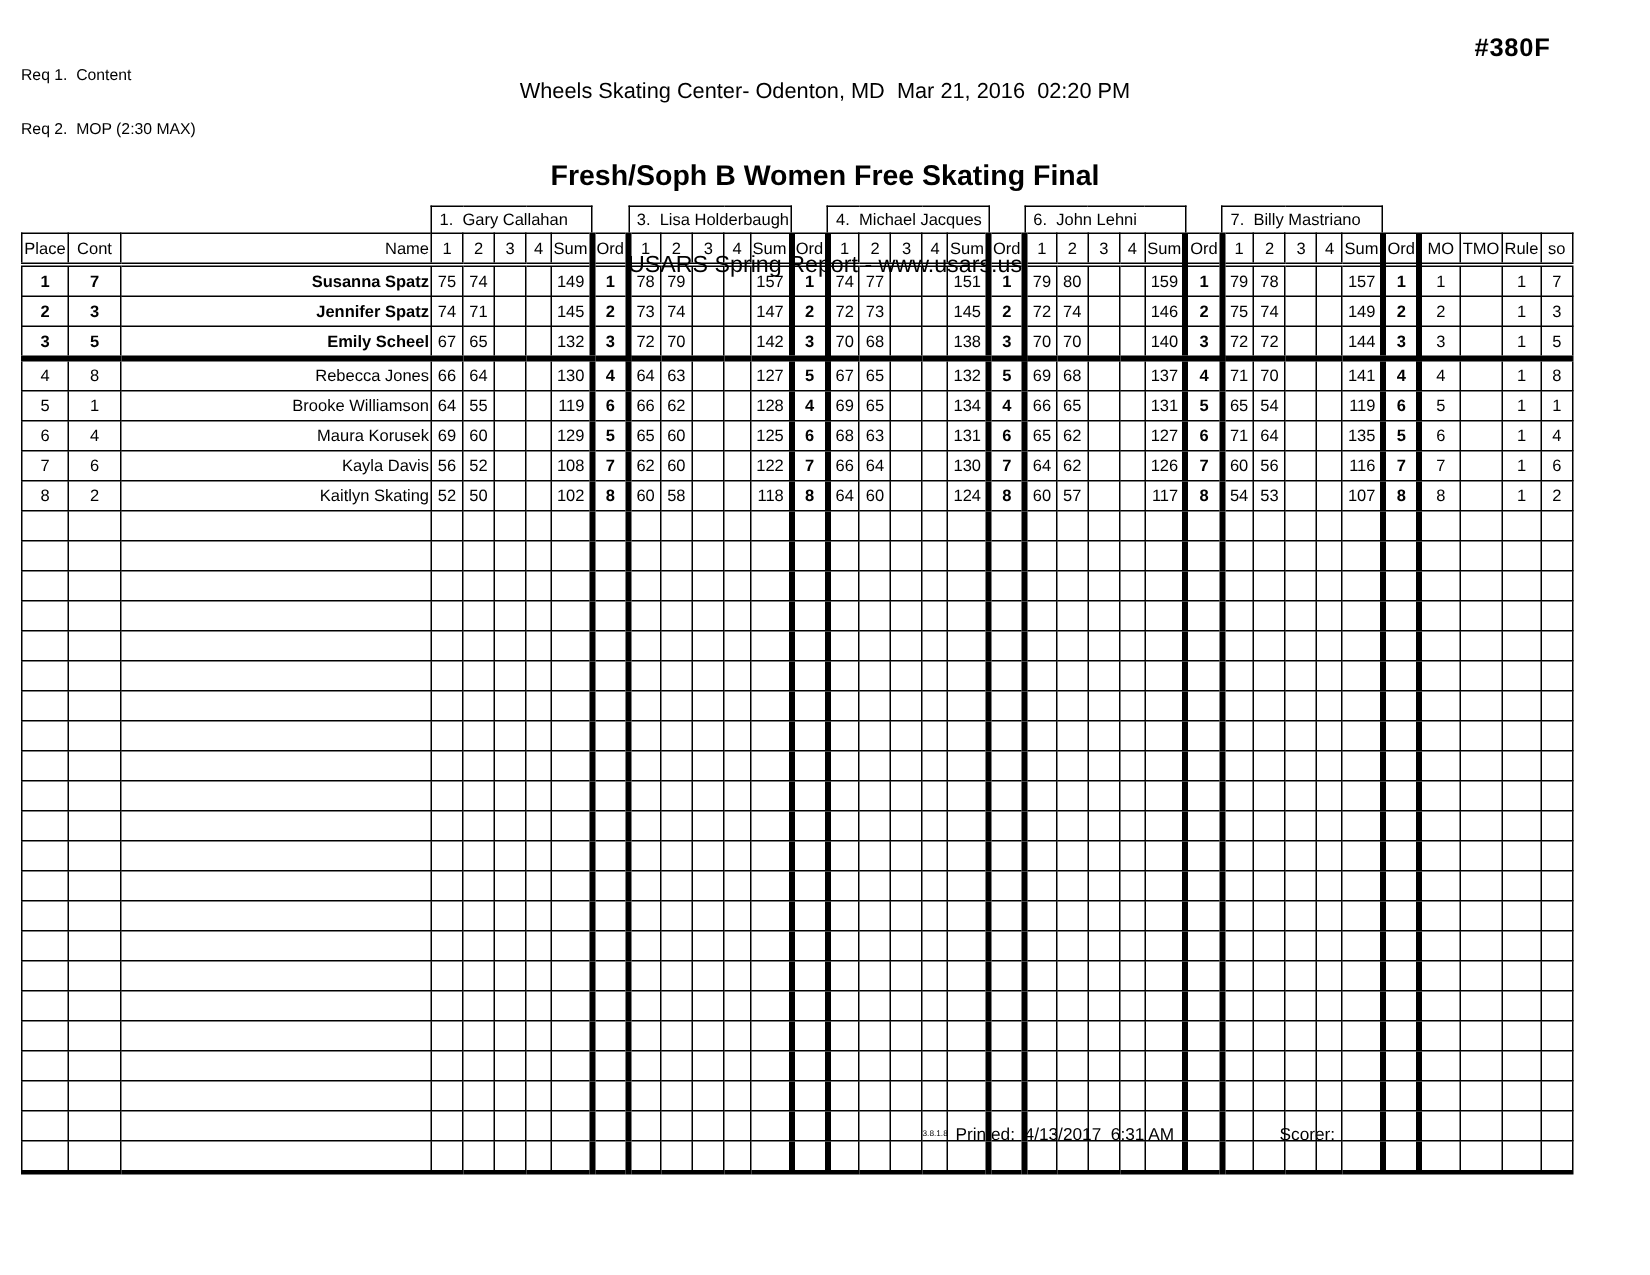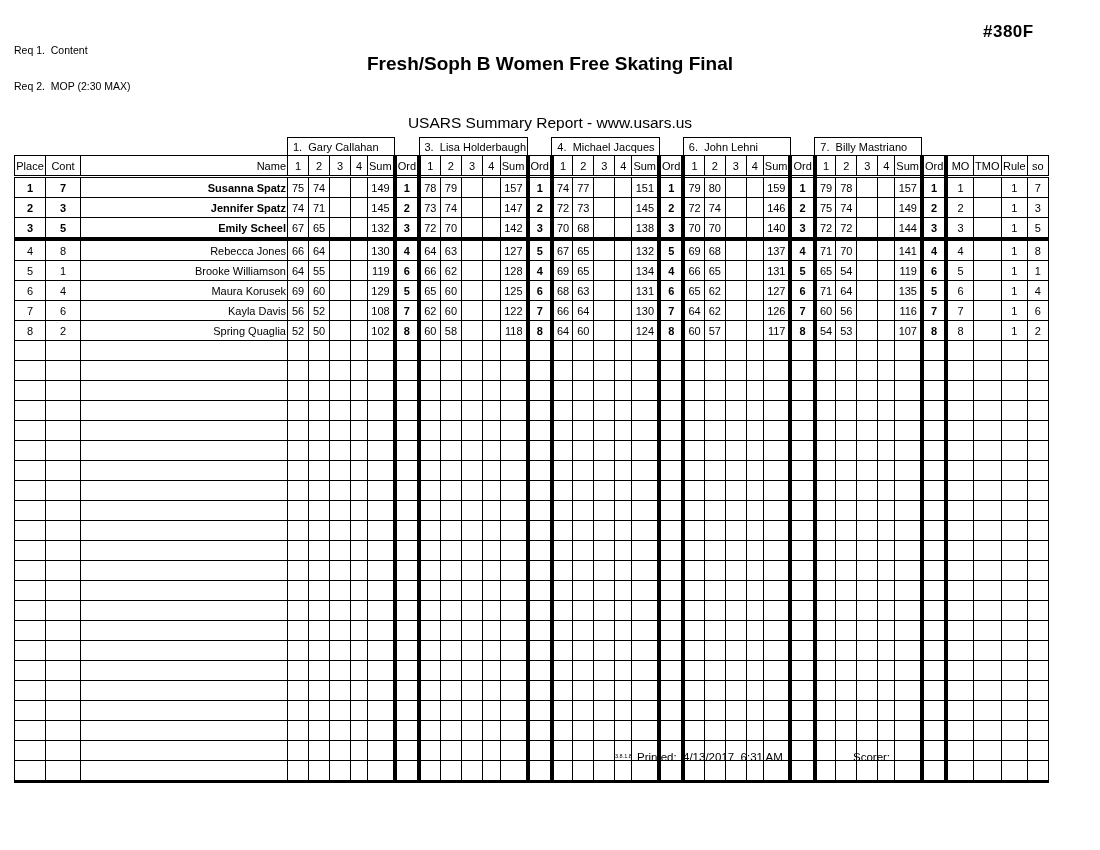--- a/index.html
+++ b/index.html
@@ -32,22 +32,23 @@
 </style>
 </head>
 <body>
 
 <div class="req" data-name="requirements-block">
   <div data-name="req-line-1">Req 1.  Content</div>
   <div data-name="req-line-2">Req 2.  MOP (2:30 MAX)</div>
 </div>
 
 <div class="titles" data-name="report-header">
+  <div class="subtitle" data-name="venue-date-line">Wheels Skating Center- Odenton, MD  Mar 21, 2016  02:20 PM</div>
   <div class="event" data-name="event-title">Fresh/Soph B Women Free Skating Final</div>
-  <div class="report" data-name="report-title">USARS Summary Report - www.usars.us</div>
+  <div class="report" data-name="report-title">USARS Spring Report - www.usars.us</div>
 </div>
 
 <div class="evtnum" data-name="event-number">#380F</div>
 
 <table data-name="results-table">
   <colgroup data-name="results-colgroup">
       <col style="width: 31px;">
       <col style="width: 35px;">
       <col style="width: 207px;">
       <col style="width: 21px;">
@@ -410,21 +411,21 @@
         <td class="r" data-name="sum-cell">116</td>
         <td class="ordcol b" data-name="ord-cell">7</td>
         <td class="c" data-name="mo-cell">7</td>
         <td class="c" data-name="tmo-cell"></td>
         <td class="c" data-name="rule-cell">1</td>
         <td class="c" data-name="so-cell">6</td>
       </tr>
       <tr data-name="table-row">
         <td class="c" data-name="place-cell">8</td>
         <td class="c" data-name="cont-cell">2</td>
-        <td class="namecol" data-name="name-cell">Spring Quaglia</td>
+        <td class="namecol" data-name="name-cell">Kaitlyn Skating</td>
         <td class="c" data-name="score-cell">52</td>
         <td class="c" data-name="score-cell">50</td>
         <td class="c" data-name="score-cell"></td>
         <td class="c" data-name="score-cell"></td>
         <td class="r" data-name="sum-cell">102</td>
         <td class="ordcol b" data-name="ord-cell">8</td>
         <td class="c" data-name="score-cell">60</td>
         <td class="c" data-name="score-cell">58</td>
         <td class="c" data-name="score-cell"></td>
         <td class="c" data-name="score-cell"></td>

